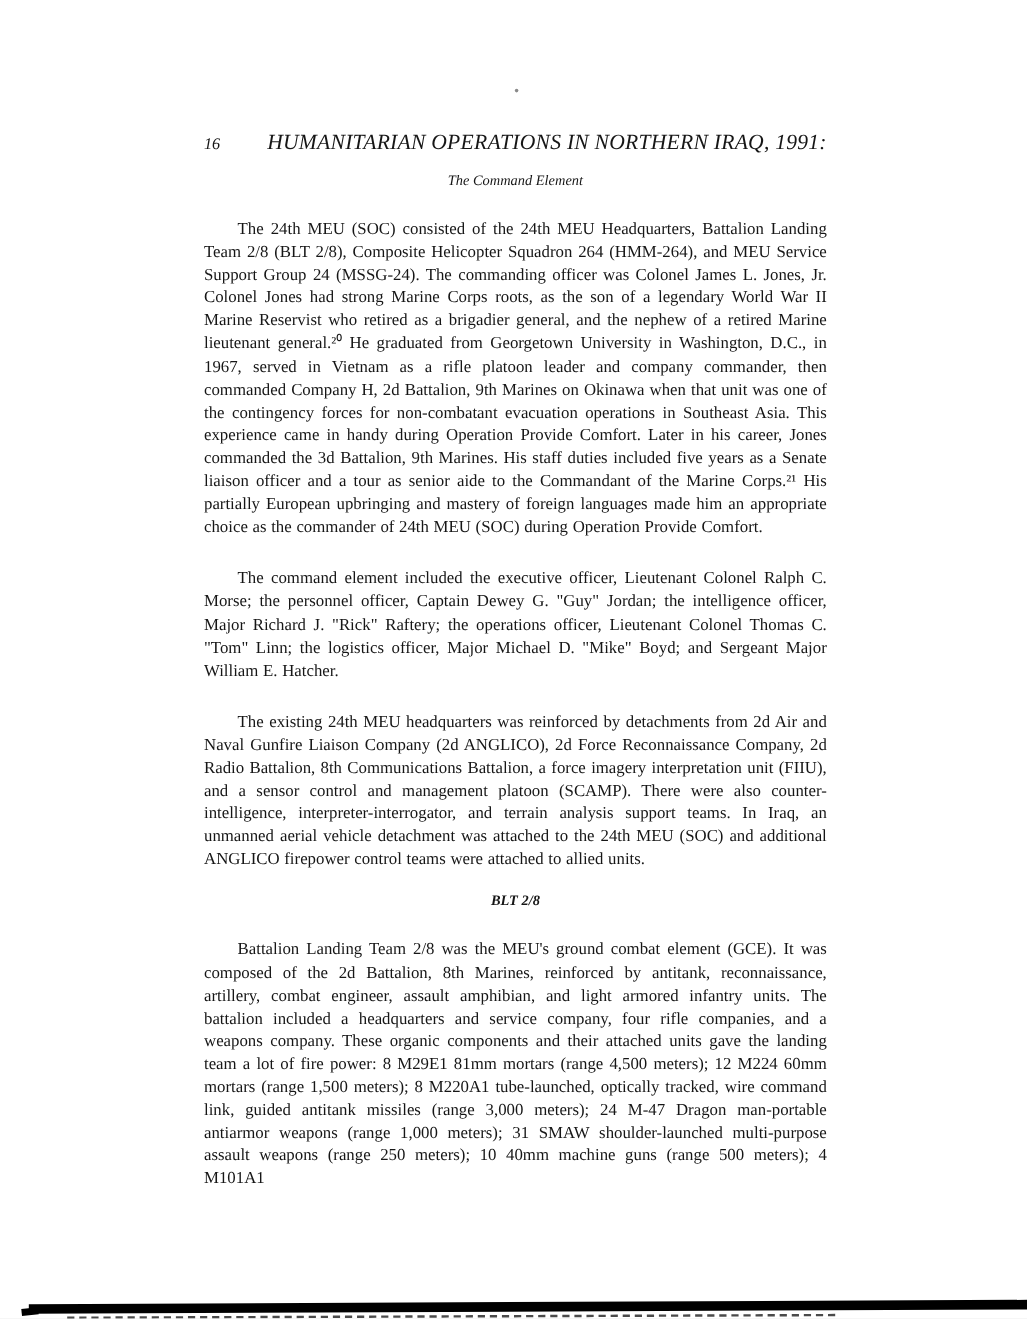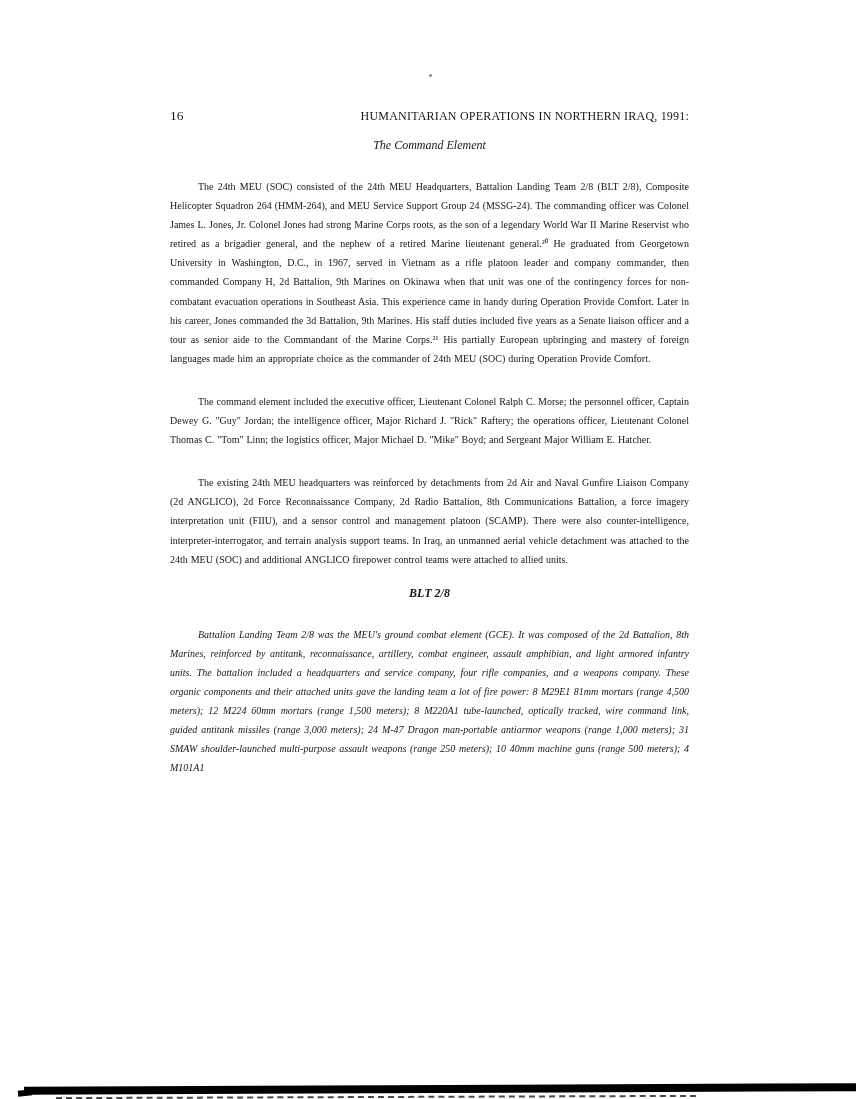--- a/index.html
+++ b/index.html
@@ -18,52 +18,52 @@
     position: absolute;
     left: 170px;
     top: 108px;
     width: 519px;
   }
   .page-header {
     display: flex;
     justify-content: space-between;
     align-items: baseline;
     margin-bottom: 14px;
+    font-style: italic;
   }
   .page-num {
     font-size: 13.5px;
   }
   .running-header {
-    font-size: 12px;
+    font-size: 18px;
     letter-spacing: 0.2px;
   }
   h2.section-heading {
     font-style: italic;
     font-weight: normal;
     font-size: 12px;
     text-align: center;
     margin: 10px 0 21px 0;
   }
   h2.section-heading.bold-head {
     font-weight: bold;
     margin: 17px 0 20px 0;
     text-align: center;
   }
   p.body-para {
-    font-size: 10px;
+    font-size: 14px;
     line-height: 19.1px;
     text-align: justify;
     text-indent: 28px;
     hyphens: none;
     word-spacing: 0.4px;
     margin-top: 24px;
   }
   p.body-para.continued {
     text-align-last: justify;
-    font-style: italic;
   }
   
   .scan-speck {
     position: absolute;
     left: 429px;
     top: 74px;
     width: 3px;
     height: 3px;
     border-radius: 50%;
     background: #8a8a8a;

